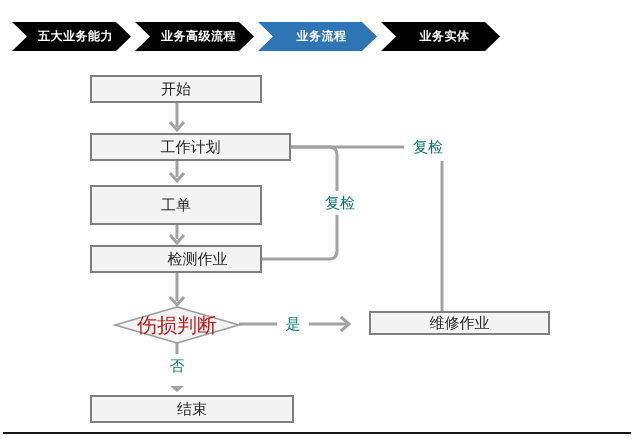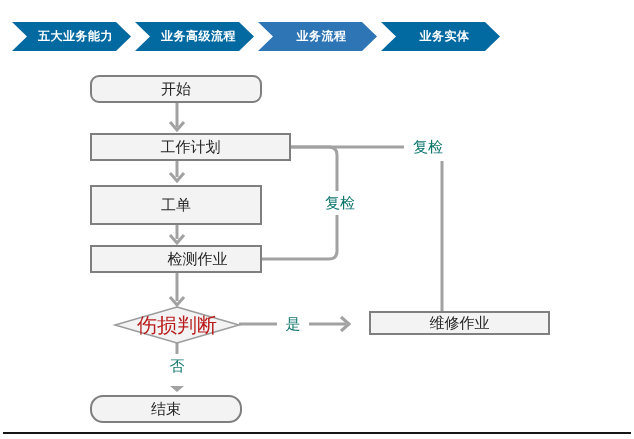--- a/index.html
+++ b/index.html
@@ -3,21 +3,21 @@
 <meta charset="utf-8">
 <style>
   html,body{margin:0;padding:0;background:#ffffff;}
   .stage{
     position:relative;width:634px;height:439px;background:#ffffff;
     font-family:"Liberation Sans","DejaVu Sans",sans-serif;overflow:hidden;
   }
   
   .nav{position:absolute;left:12px;top:22px;height:29px;display:flex;gap:4px;}
   .chev{
-    width:119px;height:29px;background:#0369a1;color:#ffffff;
+    width:119px;height:29px;background:#000000;color:#ffffff;
     font-size:12px;font-weight:bold;letter-spacing:0.5px;
     display:flex;align-items:center;justify-content:center;
     clip-path:polygon(0 0,calc(100% - 15px) 0,100% 50%,calc(100% - 15px) 100%,0 100%,15px 50%);
     padding-left:8px;box-sizing:border-box;cursor:pointer;
   }
   .chev.active{background:#2E75B6;}
   
   .connector-layer{position:absolute;left:0;top:0;width:634px;height:439px;}
   .node{
     position:absolute;background:#F3F3F3;border:2px solid #7F7F7F;
@@ -68,33 +68,33 @@
       <polyline points="170,173 177,181 184,173"></polyline>
       <polyline points="170,235 177,243 184,235"></polyline>
       <polyline points="170,297 177,305 184,297"></polyline>
       <polyline points="272,140 264,147 272,154"></polyline>
       <polyline points="341,317 349,324 341,331"></polyline>
     </g>
     <polygon points="170,386 184,386 177,392" fill="#A2A2A2"></polygon>
     <polygon points="177,307 239,325 177,343 115,325" fill="#F3F3F3" stroke="#9B9B9B" stroke-width="1.5"></polygon>
   </svg>
 
-  <div class="node" style="left:90px;top:75px;width:172px;height:28px;border-radius:9px;">开始</div>
+  <div class="node" style="left:90px;top:75px;width:172px;height:28px;">开始</div>
 
   <div class="node" style="left:90px;top:133px;width:201px;height:28px;">工作计划</div>
 
   <div class="node" style="left:90px;top:185px;width:172px;height:40px;">工单</div>
 
   <div class="node" style="left:90px;top:245px;width:172px;height:28px;padding-left:43px;">检测作业</div>
 
   <div class="diamond-label" style="left:115px;top:307px;width:124px;height:36px;">伤损判断</div>
 
   <div class="node" style="left:369px;top:311px;width:181px;height:24px;">维修作业</div>
 
-  <div class="node" style="left:90px;top:395px;width:152px;height:28px;border-radius:13px;">结束</div>
+  <div class="node" style="left:90px;top:395px;width:204px;height:28px;">结束</div>
 
   <div class="edge-label" style="left:404px;top:134px;width:48px;height:27px;">复检</div>
 
   <div class="edge-label" style="left:317px;top:191px;width:46px;height:24px;">复检</div>
 
   <div class="edge-label" style="left:277px;top:312px;width:32px;height:24px;">是</div>
 
   <div class="edge-label" style="left:161px;top:354px;width:32px;height:24px;">否</div>
 
   <div class="bottom-rule"></div>

